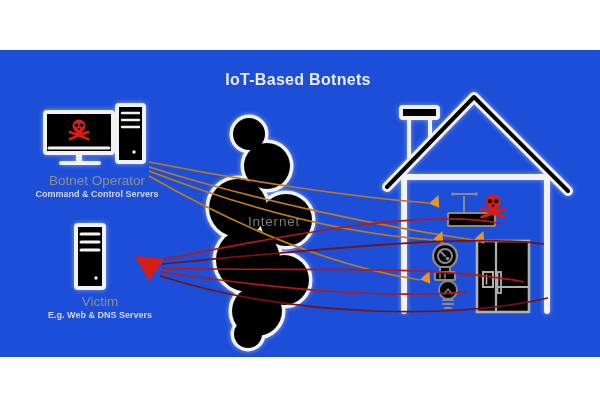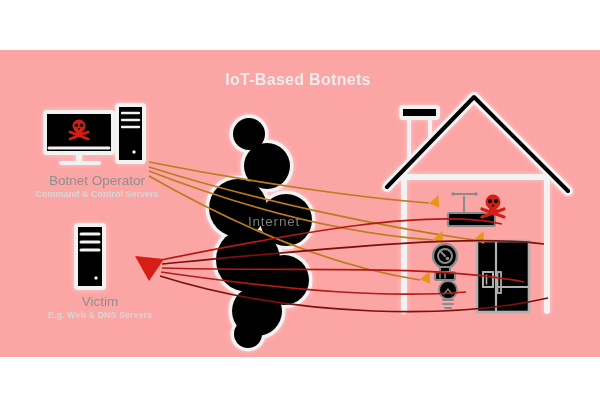--- a/index.html
+++ b/index.html
@@ -1,18 +1,18 @@
 <!DOCTYPE html>
 <html><head>
 <meta charset="utf-8">
 <style>
   html,body{margin:0;padding:0;background:#ffffff;}
   .page{position:relative;width:600px;height:412px;background:#ffffff;overflow:hidden;
         font-family:"Liberation Sans",sans-serif;}
-  .stage{position:absolute;left:0;top:50px;width:600px;height:307px;background:#fca5a5;}
+  .stage{position:absolute;left:0;top:50px;width:600px;height:307px;background:#1d4ed8;}
   svg{display:block;}
   text{font-family:"Liberation Sans",sans-serif;text-anchor:middle;}
   .title{font-size:16px;font-weight:bold;fill:#ececec;letter-spacing:.3px;}
   .nodelabel{font-size:13.5px;fill:#8f8f8f;}
   .sublabel{font-size:9px;font-weight:bold;fill:#d6d6d6;}
   .cloudlabel{font-size:13.5px;fill:#7d7d7d;letter-spacing:.8px;}
   .glow{filter:drop-shadow(0 0 2.5px rgba(255,255,255,0.45));}
 </style>
 </head>
 <body>

